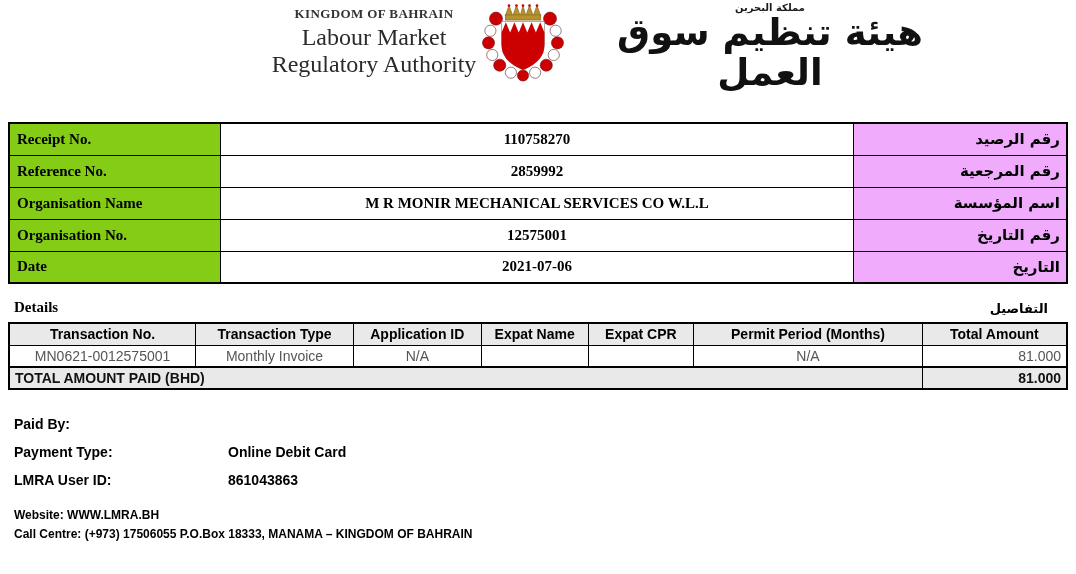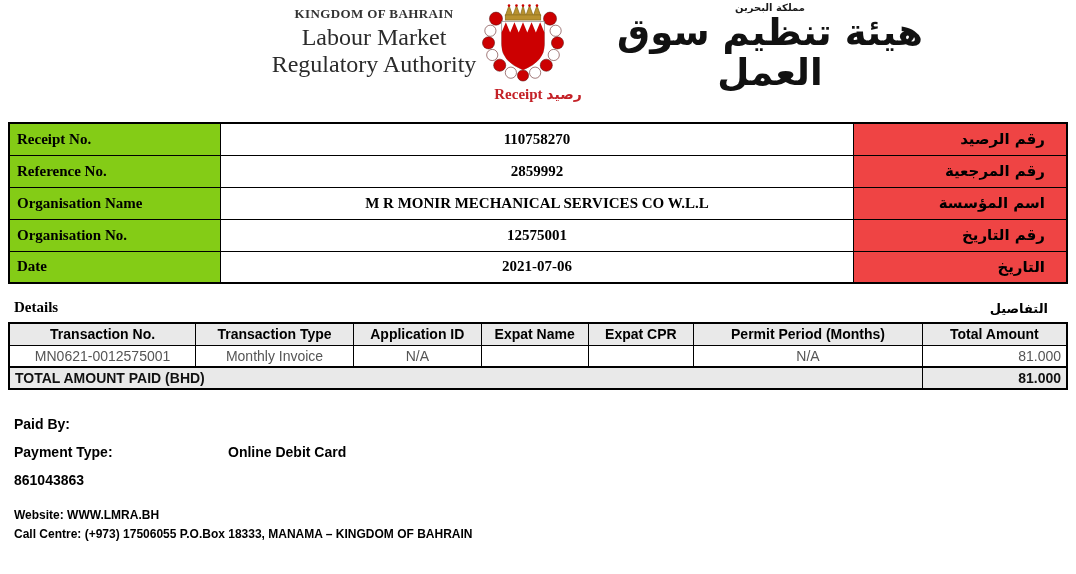--- a/index.html
+++ b/index.html
@@ -35,22 +35,22 @@
   .info-table {
     width:1060px; margin:14px 8px 0 8px;
     border-collapse:collapse; border:2px solid #000;
   }
   .info-table td { border:1px solid #000; height:32px; font-size:15px; }
   .cell-label {
     width:212px; background:#84cc16; font-weight:bold; padding-left:7px;
   }
   .cell-value { width:634px; text-align:center; font-weight:bold; }
   .cell-ar {
-    width:214px; background:#ef4444; font-weight:bold;
-    text-align:right; padding-right:21px; font-size:13px;margin-left:44px;
+    width:214px; background:#f0abfc; font-weight:bold;
+    text-align:right; padding-right:6px; font-size:13px;margin-left:44px;
   }
 
   
   .details-head {
     margin:15px 8px 0 8px; display:flex; justify-content:space-between;
     align-items:flex-end;
   }
   .details-title { font-size:15px; font-weight:bold; padding-left:6px; }
   .details-title-ar { font-size:13px; font-weight:bold; padding-right:20px; }
 
@@ -121,24 +121,20 @@
     <path d="M32,23 H78 V48 Q78,66 55,75 Q32,66 32,48 Z" fill="#ffffff" stroke="#777" stroke-width="0.7"></path>
     <path d="M32,35 L36.6,24 L41.2,35 L45.8,24 L50.4,35 L55,24 L59.6,35 L64.2,24 L68.8,35 L73.4,24 L78,35
              V48 Q78,66 55,75 Q32,66 32,48 Z" fill="#cc0001"></path>
   </svg>
 
   <div class="hdr-ar">
     <div class="hdr-ar-small ar">مملكة البحرين</div>
     <div class="hdr-ar-big ar">هيئة تنظيم سوق العمل</div>
   </div>
 
-  <div class="receipt-line">
-    <span>Receipt</span>
-    <span class="ar">رصيد</span>
-  </div>
 </div>
 
 <table class="info-table">
   <tbody>
       <tr>
     <td class="cell-label">Receipt No.</td>
     <td class="cell-value">110758270</td>
     <td class="cell-ar ar">رقم الرصيد</td>
   </tr>
   <tr>
@@ -208,20 +204,21 @@
 <div class="payment">
   <div class="pay-row">
     <span class="pay-label">Paid By:</span>
     <span class="pay-value"></span>
   </div>
   <div class="pay-row">
     <span class="pay-label">Payment Type:</span>
     <span class="pay-value">Online Debit Card</span>
   </div>
   <div class="pay-row">
+    <span class="pay-label">LMRA User ID:</span>
     <span class="pay-value">861043863</span>
   </div>
 </div>
 
 <div class="footer">
   <div>Website: WWW.LMRA.BH</div>
   <div>Call Centre: (+973) 17506055 P.O.Box 18333, MANAMA – KINGDOM OF BAHRAIN</div>
 </div>
 
 </body></html>

